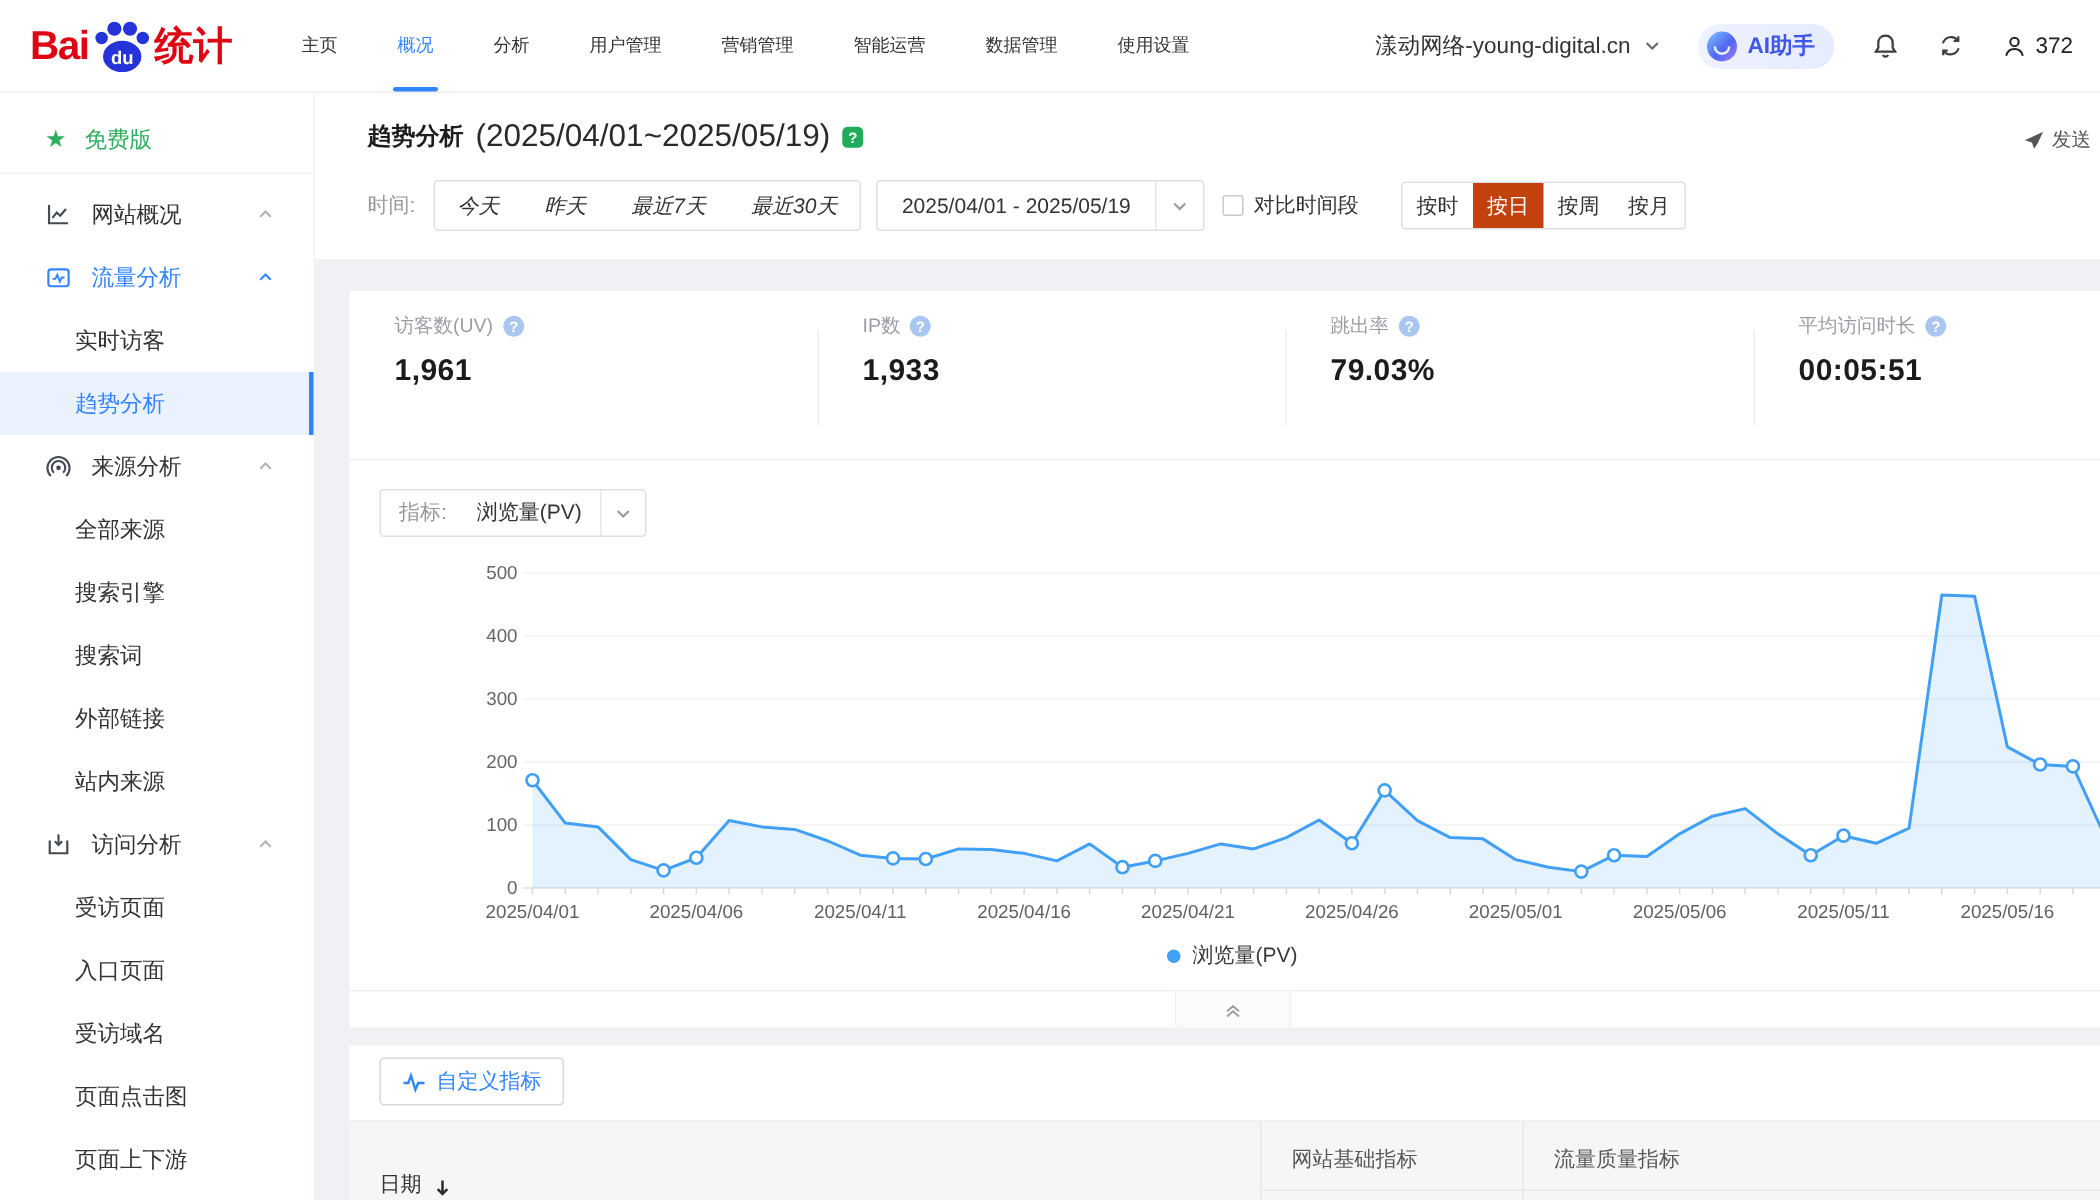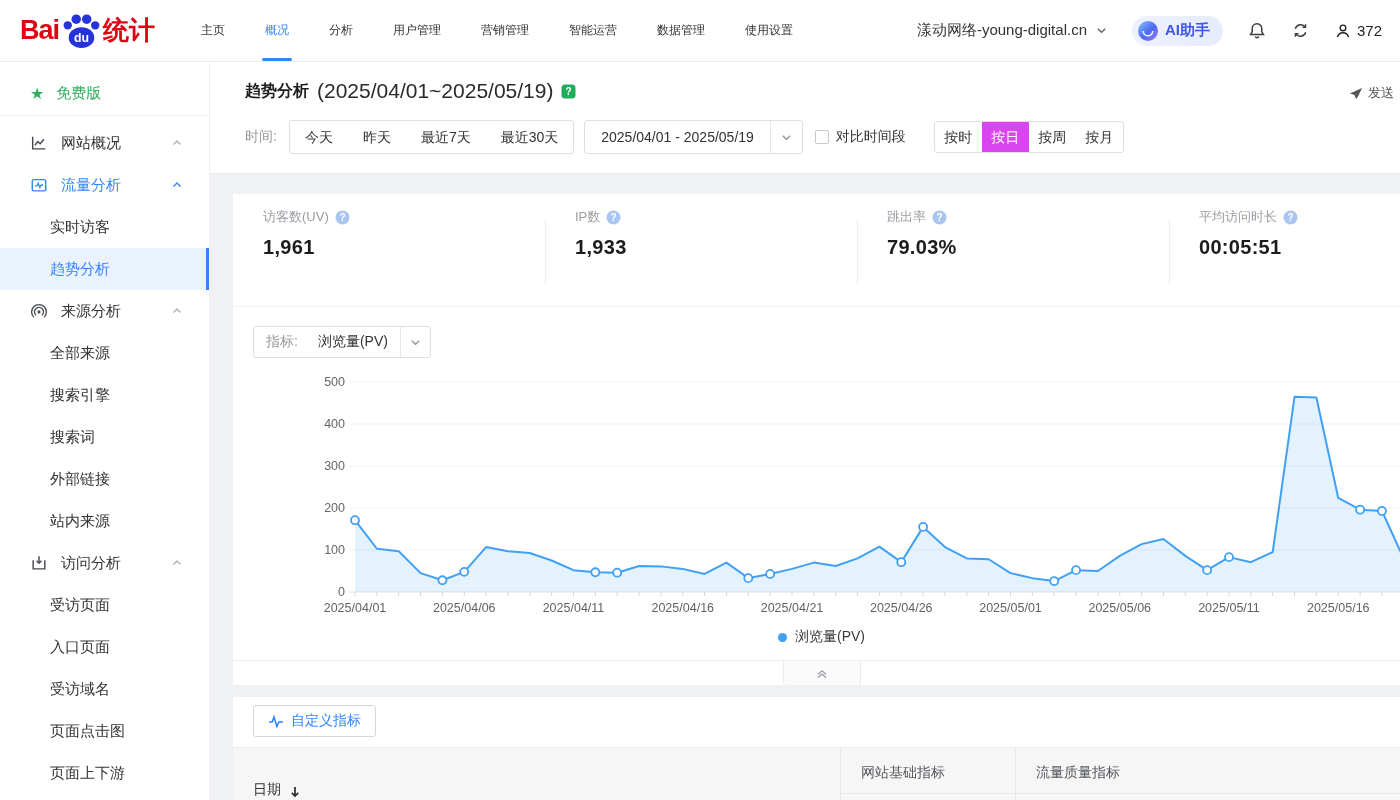--- a/index.html
+++ b/index.html
@@ -46,33 +46,33 @@
   
   .main{position:absolute;left:210px;top:62px;right:0;bottom:0;background:#eff1f4;overflow:hidden;}
   .panel-top{background:#fff;border-bottom:1px solid #eaecef;height:112px;padding:17px 0 0 35px;position:relative;}
   .title-row{display:flex;align-items:center;gap:8px;}
   .page-title{font-size:16px;font-weight:700;color:#1d1d1f;}
   .title-range{font-size:21px;font-weight:500;color:#2a2a2c;}
   .send-link{position:absolute;right:6px;top:22px;display:flex;align-items:center;gap:5px;
     color:#555;font-size:13px;cursor:pointer;}
   .filter-row{margin-top:17px;display:flex;align-items:center;}
   .time-label{color:#999;font-size:14px;margin-right:12px;}
-  .quick-ranges{display:flex;align-items:center;height:34px;border:1px solid #dcdfe3;border-radius:3px;background:#fff;}
+  .quick-ranges{display:flex;align-items:center;height:34px;border:1px solid #dcdfe3;border-radius:3px;background:#fff;font-style:italic;}
   .qr-item{padding:0 15px;font-size:14px;color:#333;line-height:32px;cursor:pointer;}
   .date-select{display:flex;align-items:center;height:34px;border:1px solid #dcdfe3;border-radius:3px;
     background:#fff;margin-left:10px;cursor:pointer;}
   .ds-value{padding:0 16px;font-size:14px;color:#333;min-width:168px;}
   .ds-chev{width:32px;height:100%;border-left:1px solid #e3e6ea;display:flex;align-items:center;
     justify-content:center;color:#999;}
   .compare{display:flex;align-items:center;gap:7px;margin-left:12px;font-size:14px;color:#333;cursor:pointer;}
   .checkbox{width:14px;height:14px;border:1px solid #c6cad0;border-radius:2px;background:#fff;}
   .granularity{margin-left:28px;display:flex;height:32px;border:1px solid #dcdfe3;border-radius:3px;
     overflow:hidden;background:#fff;}
   .gr-item{width:47px;text-align:center;line-height:30px;font-size:14px;color:#333;cursor:pointer;}
-  .gr-item.active{background:#d946ef;color:#fff;}
+  .gr-item.active{background:#c2410c;color:#fff;}
 
   .card{background:#fff;margin-left:23px;width:1177px;}
   .card1{margin-top:20px;padding-bottom:24px;overflow:hidden;}
   .stats-row{display:flex;height:113px;border-bottom:1px solid #f0f1f3;}
   .stat-cell{width:312px;padding:14px 0 0 30px;position:relative;flex-shrink:0;}
   .stat-cell + .stat-cell::before{content:"";position:absolute;left:0;top:26px;bottom:22px;width:1px;background:#eceef1;}
   .stat-label{font-size:13px;color:#9a9da3;display:flex;align-items:center;gap:6px;}
   .stat-value{margin-top:10px;font-size:20px;font-weight:700;color:#1c1c1e;letter-spacing:.3px;}
   .metric-select{margin:19px 0 0 20px;display:inline-flex;align-items:center;height:32px;
     border:1px solid #dcdfe3;border-radius:3px;background:#fff;cursor:pointer;}

